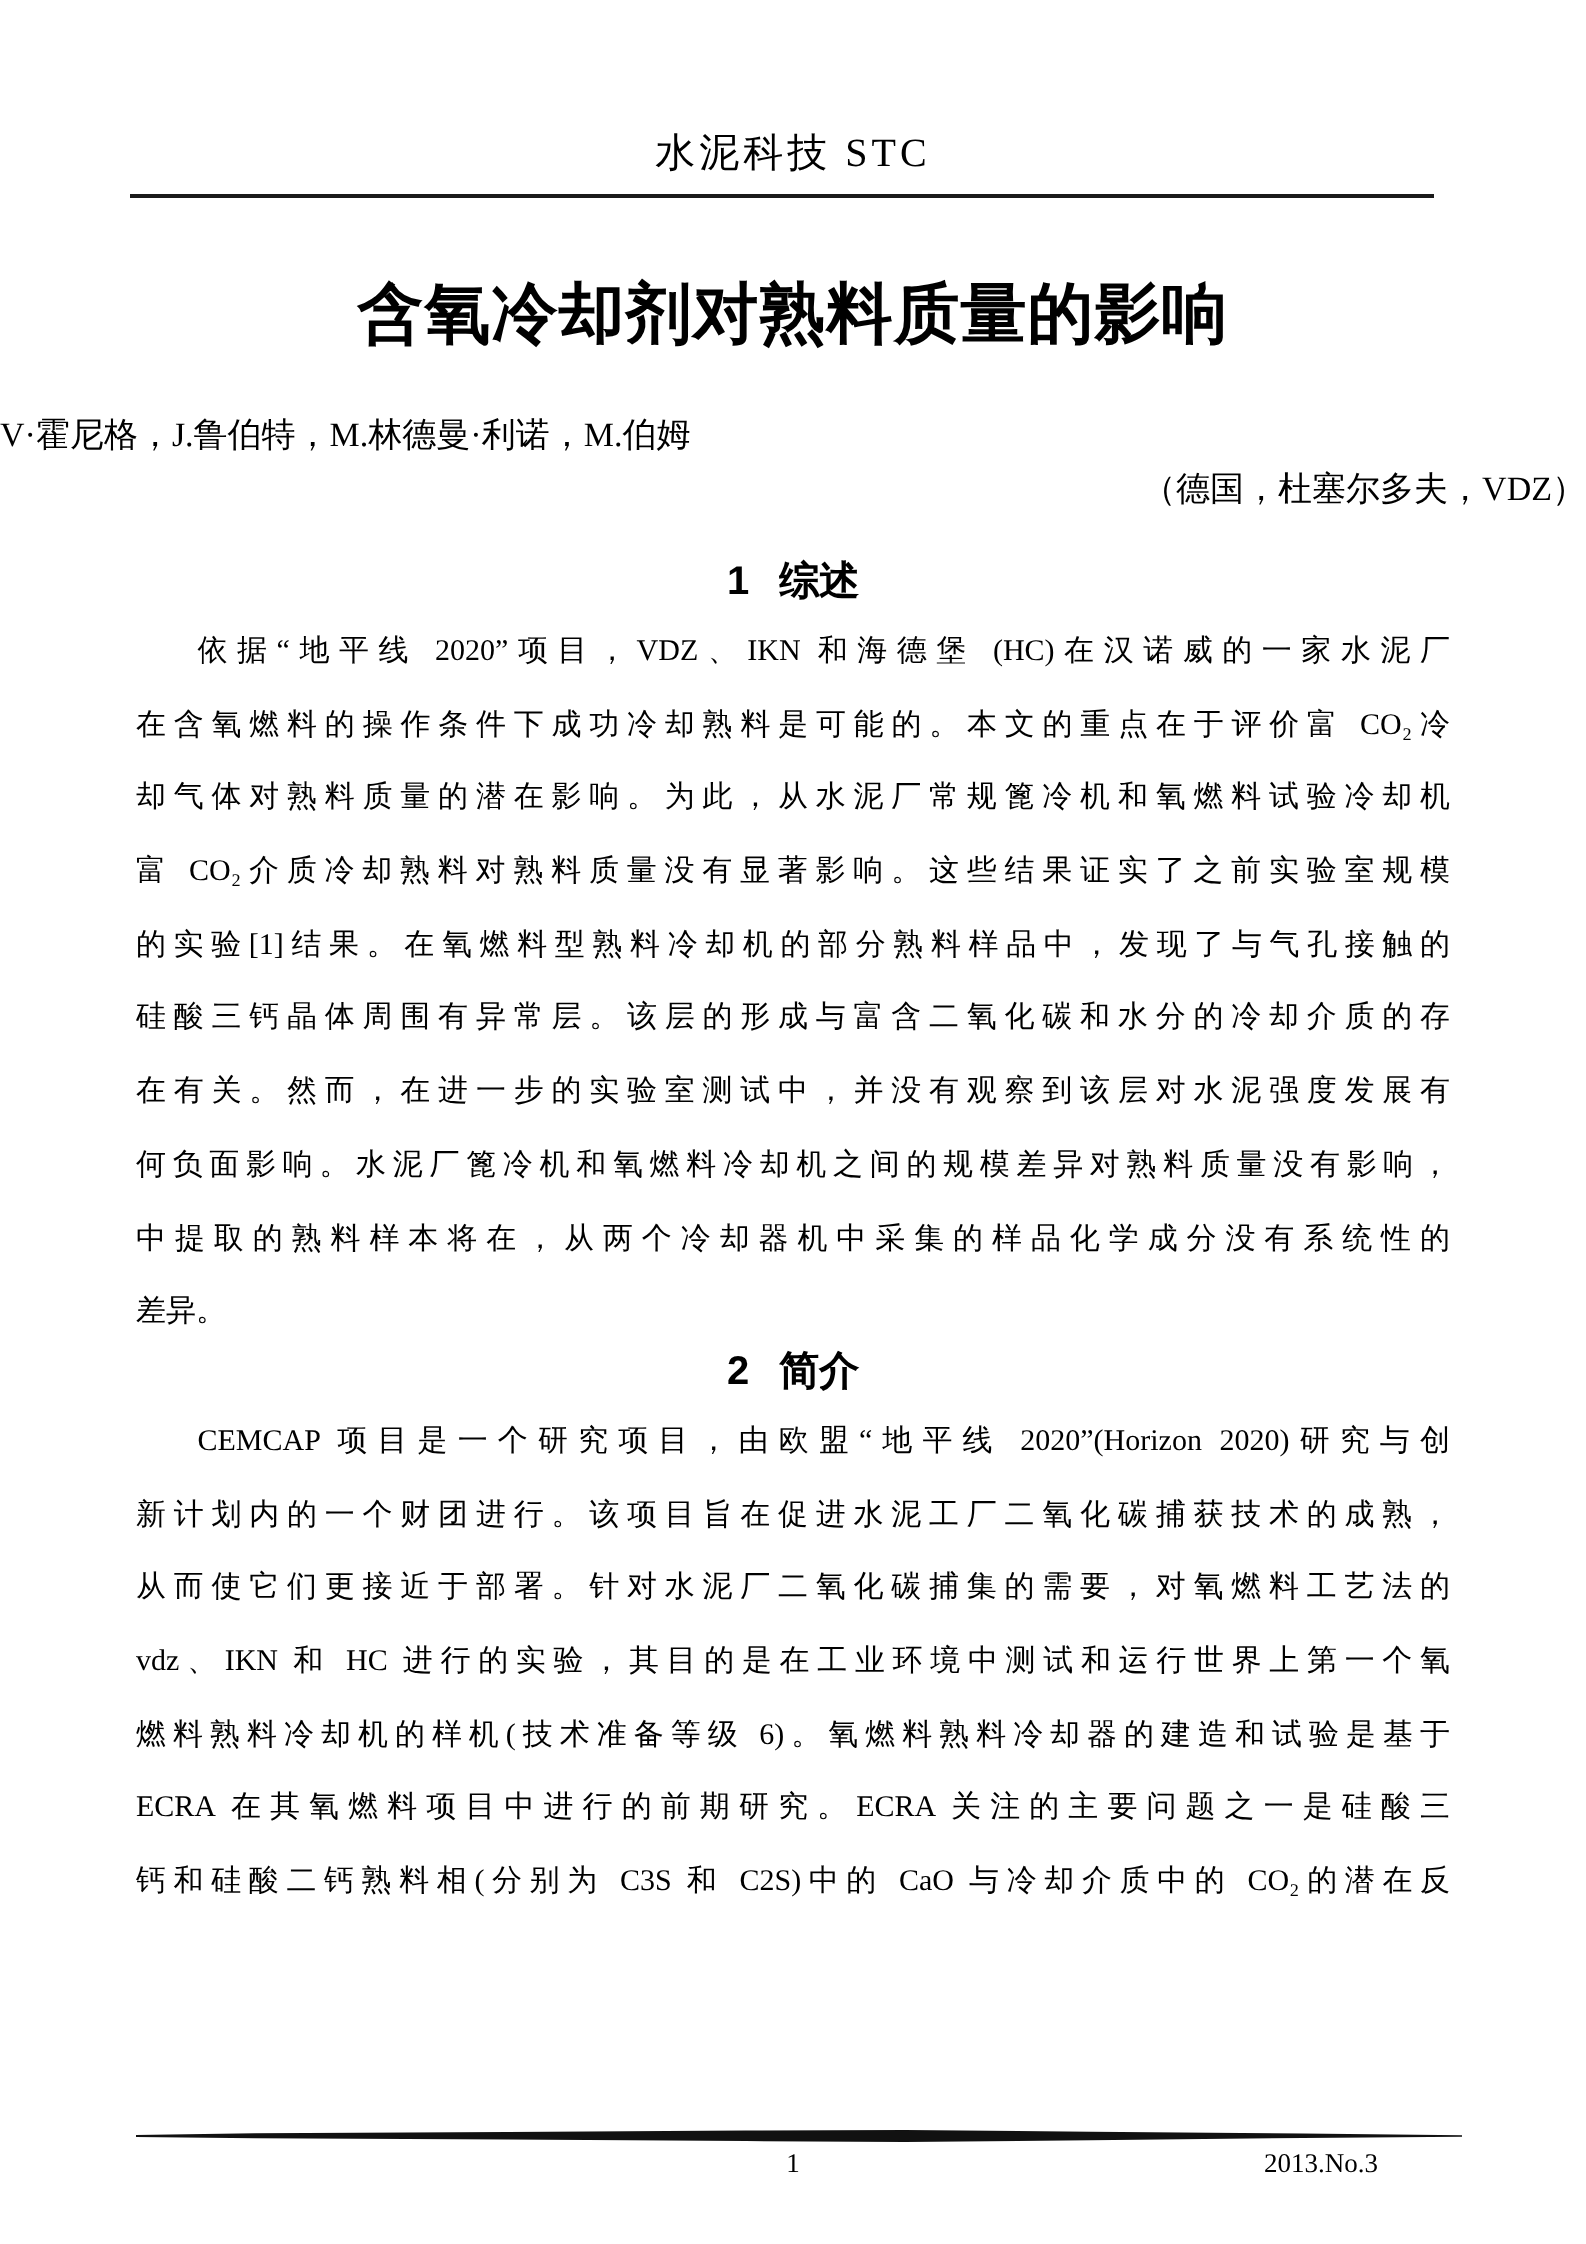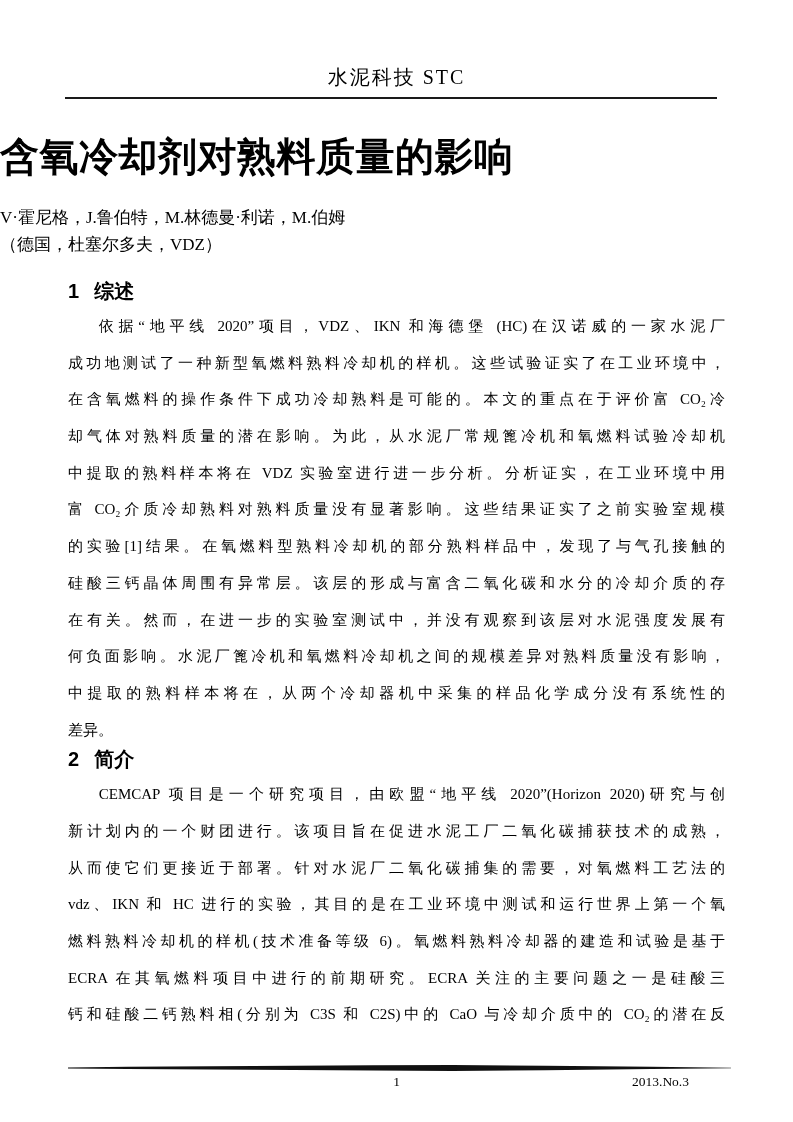--- a/index.html
+++ b/index.html
@@ -10,29 +10,29 @@
   }
   .journal-header {
     padding-top:52px; text-align:center;
     font-size:20px; line-height:26px; letter-spacing:2px;
   }
   .header-rule {
     margin:7px 76px 0 65px; height:0;
     border-top:2px solid #1a1a1a;
   }
   .title {
-    margin:36px 0 0; text-align:left;
+    margin:36px 0 0; text-align:center;
     font-family:"Liberation Sans","DejaVu Sans",sans-serif;
-    font-weight:bold; font-size:39px; line-height:44px; letter-spacing:0.5px;
+    font-weight:bold; font-size:33px; line-height:44px; letter-spacing:0.5px;
   }
   .authors { margin-top:25px; text-align:left; font-size:17px; line-height:27px; }
-  .affiliation { text-align:left; font-size:17px; line-height:27px; }
+  .affiliation { text-align:right; font-size:17px; line-height:27px; }
   .section-heading {
     margin:18px 68px 0; font-family:"Liberation Sans","DejaVu Sans",sans-serif;
-    font-weight:bold; font-size:20px; line-height:30px;
+    font-weight:bold; font-size:20px; line-height:30px;text-align:center;
   }
   .section-heading.second { margin-top:-4px; }
   .sec-title { margin-left:15px; }
   .para { margin:2px 68px 0; font-size:15px; }
   .bodyline {
     height:36.7px; line-height:36.7px; overflow:hidden;
     text-align:justify; text-align-last:justify;
   }
   .bodyline.first-line { text-indent:2.05em; }
   .bodyline.short-line { text-align-last:left; }
@@ -61,24 +61,22 @@
 
   <h1 class="title">含氧冷却剂对熟料质量的影响</h1>
   <div class="authors">V·霍尼格，J.鲁伯特，M.林德曼·利诺，M.伯姆</div>
   <div class="affiliation">（德国，杜塞尔多夫，VDZ）</div>
 
   <div class="section-heading">
     <span class="sec-num">1</span><span class="sec-title">综述</span>
   </div>
   <div class="para">
       <div class="bodyline first-line">依据“地平线 2020”项目，VDZ、IKN 和海德堡 (HC)在汉诺威的一家水泥厂</div>
-      <div class="bodyline">成功地测试了一种新型氧燃料熟料冷却机的样机。这些试验证实了在工业环境中，</div>
       <div class="bodyline">在含氧燃料的操作条件下成功冷却熟料是可能的。本文的重点在于评价富 CO₂冷</div>
       <div class="bodyline">却气体对熟料质量的潜在影响。为此，从水泥厂常规篦冷机和氧燃料试验冷却机</div>
-      <div class="bodyline">中提取的熟料样本将在 VDZ 实验室进行进一步分析。分析证实，在工业环境中用</div>
       <div class="bodyline">富 CO₂介质冷却熟料对熟料质量没有显著影响。这些结果证实了之前实验室规模</div>
       <div class="bodyline">的实验[1]结果。在氧燃料型熟料冷却机的部分熟料样品中，发现了与气孔接触的</div>
       <div class="bodyline">硅酸三钙晶体周围有异常层。该层的形成与富含二氧化碳和水分的冷却介质的存</div>
       <div class="bodyline">在有关。然而，在进一步的实验室测试中，并没有观察到该层对水泥强度发展有</div>
       <div class="bodyline">何负面影响。水泥厂篦冷机和氧燃料冷却机之间的规模差异对熟料质量没有影响，</div>
       <div class="bodyline">中提取的熟料样本将在，从两个冷却器机中采集的样品化学成分没有系统性的</div>
       <div class="bodyline short-line">差异。</div>
     </div>
 
   <div class="section-heading second">

